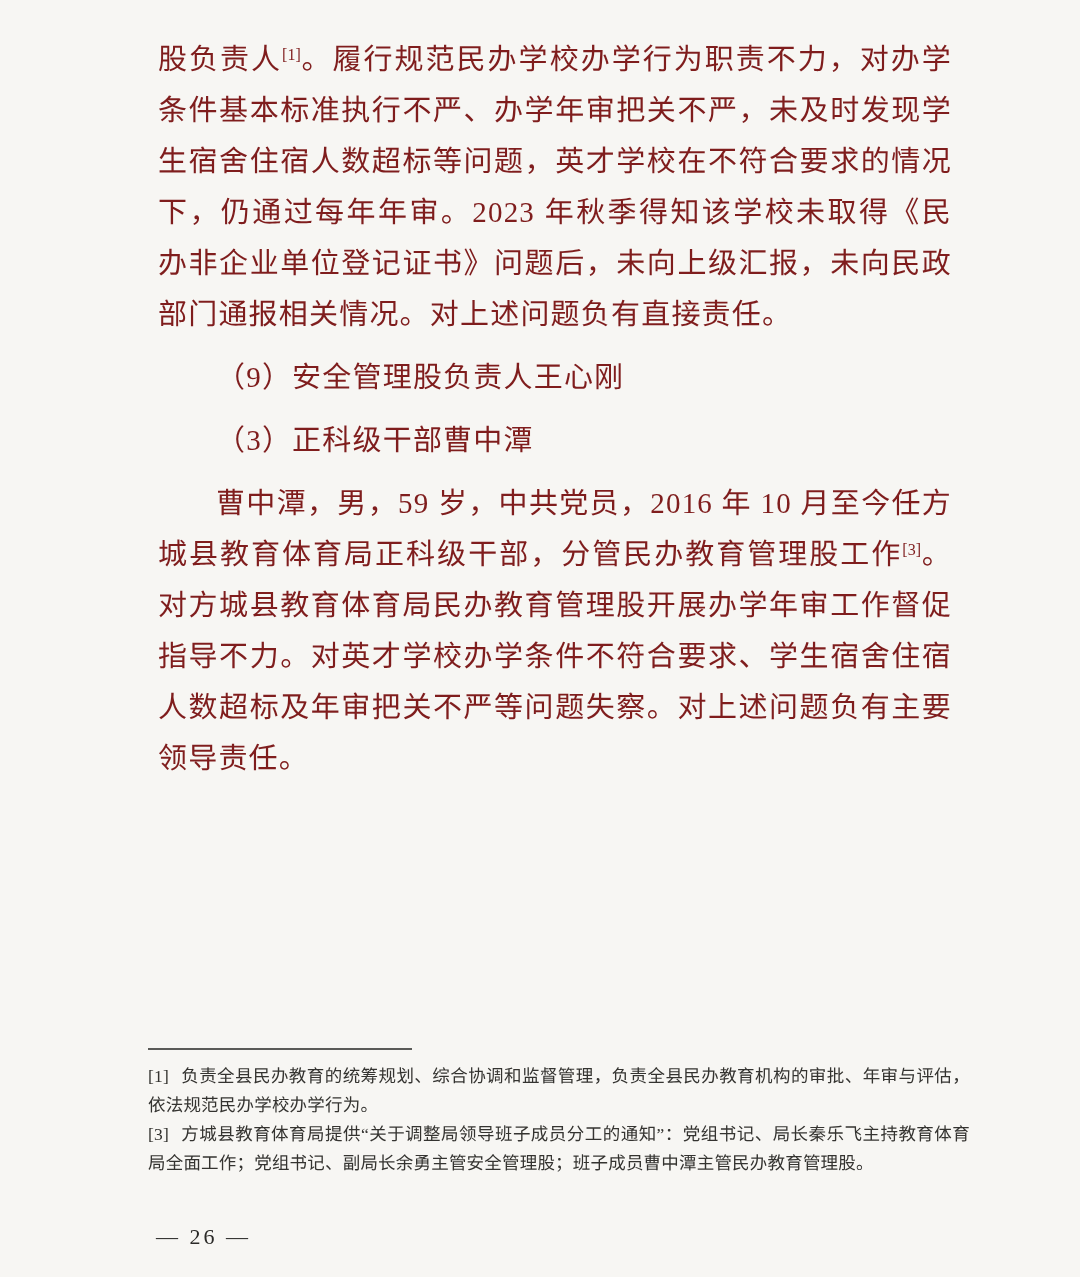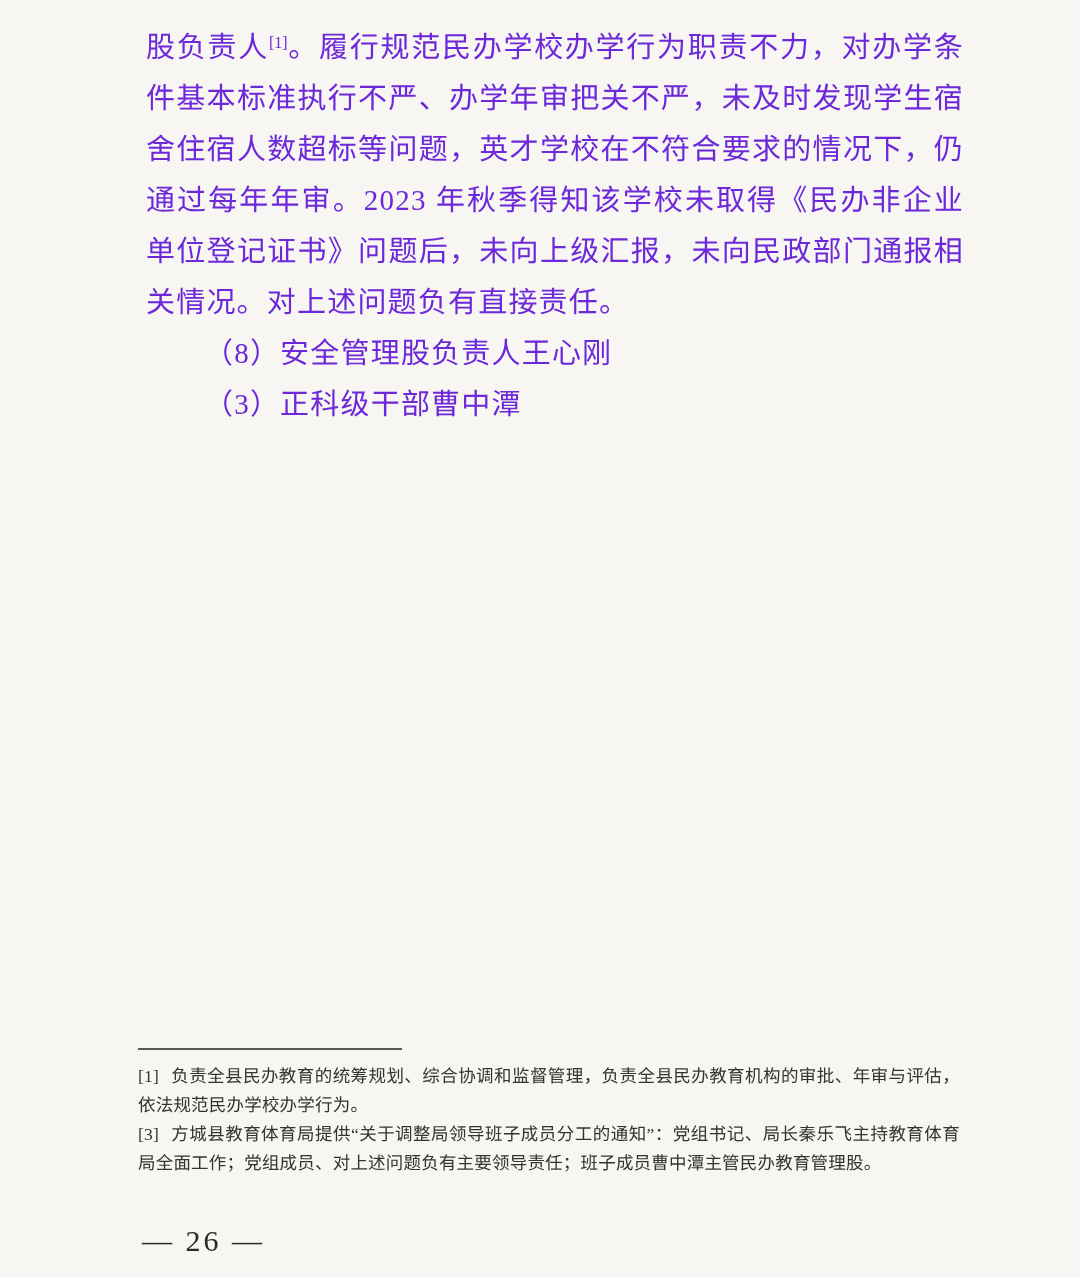--- a/index.html
+++ b/index.html
@@ -17,43 +17,43 @@
     font-family: "Liberation Serif", "DejaVu Serif", serif;
     color: #2e2d2b;
   }
   .content {
     position: absolute;
     top: 22px;
     left: 146px;
     width: 818px;
   }
   .body-text {
-    margin: 0;
+    margin: 12px;
     font-size: 29px;
     line-height: 51px;
     letter-spacing: 1.2px;
     text-align: justify;
     text-justify: inter-ideograph;
-    color: #6d28d9;
+    color: #7f1d1d;
   }
   .indent {
     text-indent: 2em;
   }
   .fnref {
     font-size: 16px;
     letter-spacing: 0;
     vertical-align: super;
     line-height: 0;
     position: relative;
     top: 2px;
   }
   .footnote-area {
     position: absolute;
     top: 1040px;
-    left: 138px;
+    left: 148px;
     width: 822px;
   }
   .fn-divider {
     width: 264px;
     height: 0;
     border-top: 2px solid #5a5a58;
     margin: 8px 0 12px 0;
   }
   .footnote {
     margin: 0;
@@ -62,49 +62,50 @@
     letter-spacing: 0.2px;
     text-align: justify;
     text-justify: inter-ideograph;
     color: #343330;
   }
   .fn-marker {
     margin-right: 12px;
   }
   .page-number {
     position: absolute;
-    left: 142px;
+    left: 156px;
     top: 1224px;
-    font-size: 30px;
+    font-size: 22px;
     letter-spacing: 3px;
     color: #2b2a28;
   }
 </style>
 </head>
 <body>
 
 <div class="page">
 
   <div class="content">
 
     <p class="body-text"><span>股负责人</span><sup class="fnref">[1]</sup><span>。履行规范民办学校办学行为职责不力，对办学条件基本标准执行不严、办学年审把关不严，未及时发现学生宿舍住宿人数超标等问题，英才学校在不符合要求的情况下，仍通过每年年审。2023 年秋季得知该学校未取得《民办非企业单位登记证书》问题后，未向上级汇报，未向民政部门通报相关情况。对上述问题负有直接责任。</span></p>
 
-    <p class="body-text indent">（8）安全管理股负责人王心刚</p>
+    <p class="body-text indent">（9）安全管理股负责人王心刚</p>
 
 
     <p class="body-text indent">（3）正科级干部曹中潭</p>
 
+    <p class="body-text indent"><span>曹中潭，男，59 岁，中共党员，2016 年 10 月至今任方城县教育体育局正科级干部，分管民办教育管理股工作</span><sup class="fnref">[3]</sup><span>。对方城县教育体育局民办教育管理股开展办学年审工作督促指导不力。对英才学校办学条件不符合要求、学生宿舍住宿人数超标及年审把关不严等问题失察。对上述问题负有主要领导责任。</span></p>
 
 
   </div>
 
   <div class="footnote-area">
     <div class="fn-divider"></div>
 
     <p class="footnote"><span class="fn-marker">[1]</span><span>负责全县民办教育的统筹规划、综合协调和监督管理，负责全县民办教育机构的审批、年审与评估，依法规范民办学校办学行为。</span></p>
 
 
-    <p class="footnote"><span class="fn-marker">[3]</span><span>方城县教育体育局提供“关于调整局领导班子成员分工的通知”：党组书记、局长秦乐飞主持教育体育局全面工作；党组成员、对上述问题负有主要领导责任；班子成员曹中潭主管民办教育管理股。</span></p>
+    <p class="footnote"><span class="fn-marker">[3]</span><span>方城县教育体育局提供“关于调整局领导班子成员分工的通知”：党组书记、局长秦乐飞主持教育体育局全面工作；党组书记、副局长余勇主管安全管理股；班子成员曹中潭主管民办教育管理股。</span></p>
   </div>
 
   <div class="page-number">— 26 —</div>
 
 </div>
 
 </body></html>

